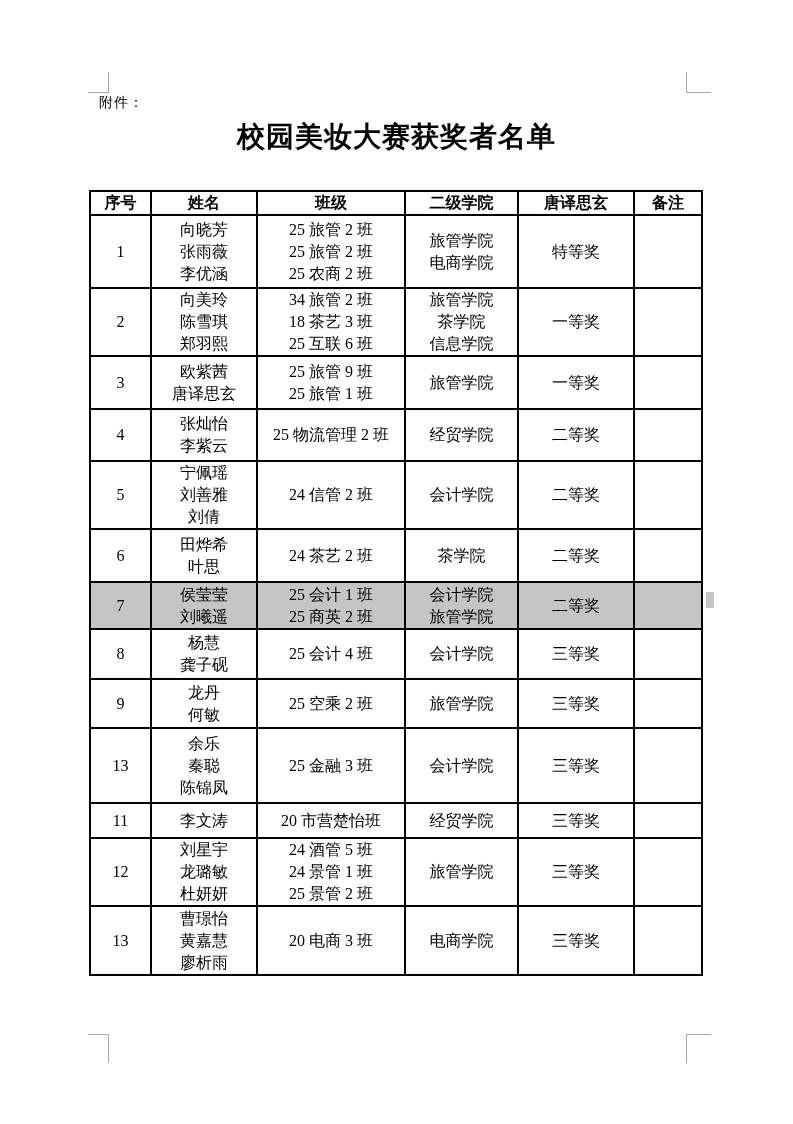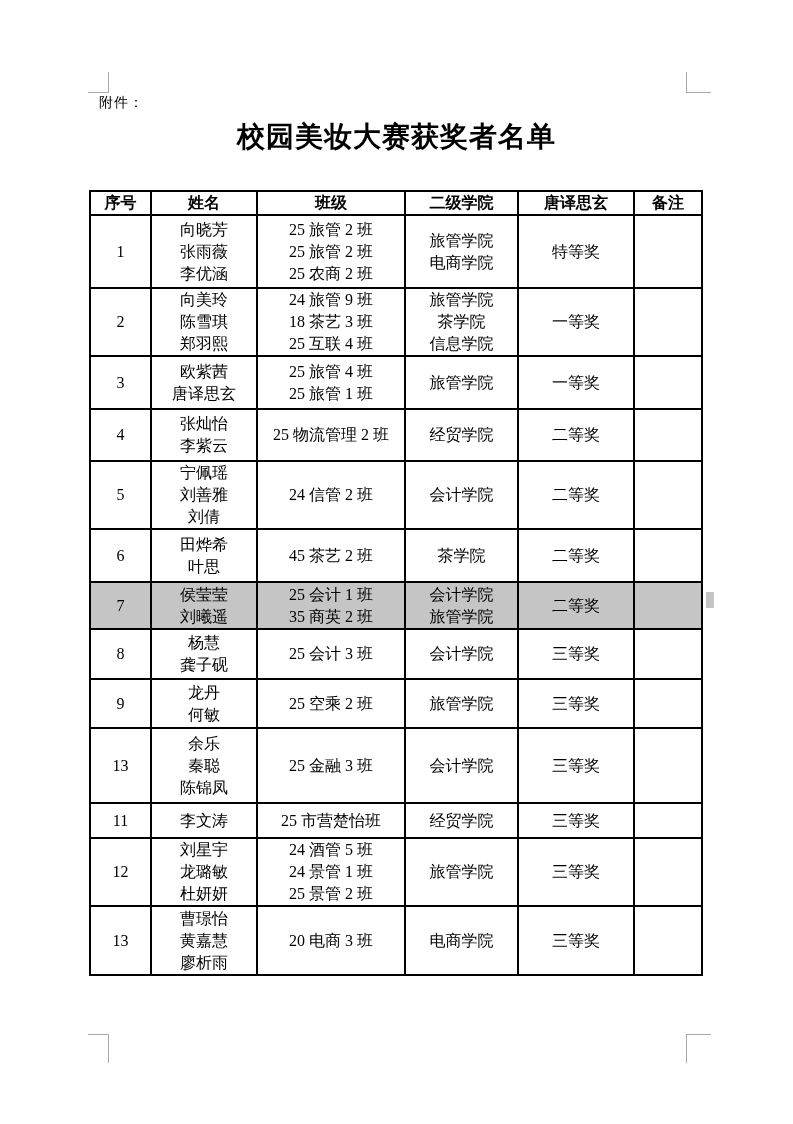--- a/index.html
+++ b/index.html
@@ -87,44 +87,44 @@
       <tr style="height: 66px;">
         <td>
           <div>2</div>
         </td>
         <td>
           <div>向美玲</div>
           <div>陈雪琪</div>
           <div>郑羽熙</div>
         </td>
         <td>
-          <div>24 旅管 9 班</div>
+          <div>34 旅管 2 班</div>
           <div>18 茶艺 3 班</div>
-          <div>25 互联 4 班</div>
+          <div>25 互联 6 班</div>
         </td>
         <td>
           <div>旅管学院</div>
           <div>茶学院</div>
           <div>信息学院</div>
         </td>
         <td>
           <div>一等奖</div>
         </td>
         <td></td>
       </tr>
       <tr style="height: 53px;">
         <td>
           <div>3</div>
         </td>
         <td>
           <div>欧紫茜</div>
           <div>唐译思玄</div>
         </td>
         <td>
-          <div>25 旅管 4 班</div>
+          <div>25 旅管 9 班</div>
           <div>25 旅管 1 班</div>
         </td>
         <td>
           <div>旅管学院</div>
         </td>
         <td>
           <div>一等奖</div>
         </td>
         <td></td>
       </tr>
@@ -169,61 +169,61 @@
       </tr>
       <tr style="height: 53px;">
         <td>
           <div>6</div>
         </td>
         <td>
           <div>田烨希</div>
           <div>叶思</div>
         </td>
         <td>
-          <div>45 茶艺 2 班</div>
+          <div>24 茶艺 2 班</div>
         </td>
         <td>
           <div>茶学院</div>
         </td>
         <td>
           <div>二等奖</div>
         </td>
         <td></td>
       </tr>
       <tr class="highlighted" style="height: 47px;">
         <td>
           <div>7</div>
         </td>
         <td>
           <div>侯莹莹</div>
           <div>刘曦遥</div>
         </td>
         <td>
           <div>25 会计 1 班</div>
-          <div>35 商英 2 班</div>
+          <div>25 商英 2 班</div>
         </td>
         <td>
           <div>会计学院</div>
           <div>旅管学院</div>
         </td>
         <td>
           <div>二等奖</div>
         </td>
         <td></td>
       </tr>
       <tr style="height: 50px;">
         <td>
           <div>8</div>
         </td>
         <td>
           <div>杨慧</div>
           <div>龚子砚</div>
         </td>
         <td>
-          <div>25 会计 3 班</div>
+          <div>25 会计 4 班</div>
         </td>
         <td>
           <div>会计学院</div>
         </td>
         <td>
           <div>三等奖</div>
         </td>
         <td></td>
       </tr>
       <tr style="height: 49px;">
@@ -266,21 +266,21 @@
         <td></td>
       </tr>
       <tr style="height: 35px;">
         <td>
           <div>11</div>
         </td>
         <td>
           <div>李文涛</div>
         </td>
         <td>
-          <div>25 市营楚怡班</div>
+          <div>20 市营楚怡班</div>
         </td>
         <td>
           <div>经贸学院</div>
         </td>
         <td>
           <div>三等奖</div>
         </td>
         <td></td>
       </tr>
       <tr style="height: 66px;">

